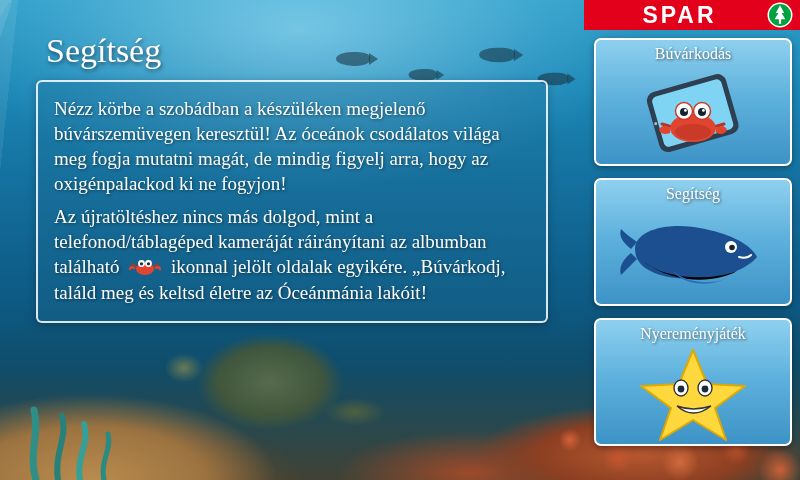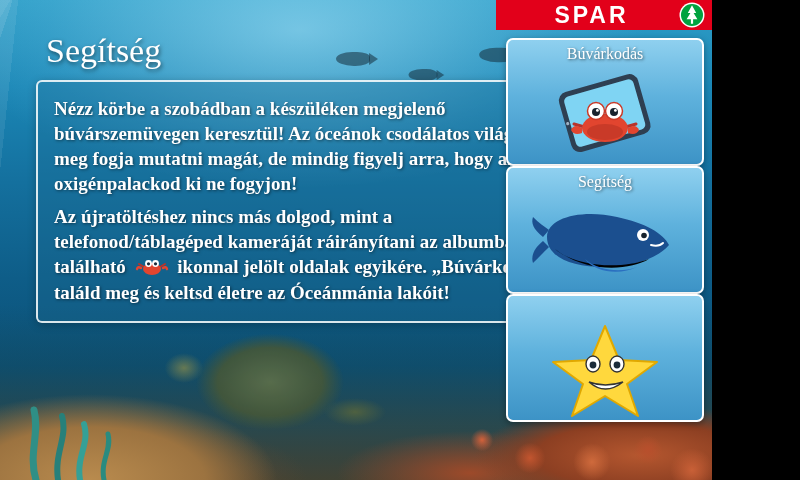--- a/index.html
+++ b/index.html
@@ -8,21 +8,21 @@
     background: #000;
   }
   body {
     width: 800px;
     height: 480px;
     overflow: hidden;
     font-family: "Liberation Serif", serif;
   }
   #app {
     position: relative;
-    width: 712px;
+    width: 800px;
     height: 480px;
     overflow: hidden;
     background: #0a3a55;
   }
 
   
   .bg {
     position: absolute;
     inset: 0;
     background:
@@ -144,21 +144,20 @@
     margin: 0 0 12px 10px;
     text-shadow: 1px 2px 4px rgba(0,0,0,0.55);
     font-family: "Liberation Serif", serif;
   }
   .panel-box {
     border: 2px solid rgba(255,255,255,0.85);
     border-radius: 6px;
     background: rgba(30,110,150,0.30);
     padding: 14px 12px 16px 16px;
     box-shadow: 0 2px 8px rgba(0,0,0,0.25);
-    font-weight: bold;
   }
   .panel-box p {
     margin: 0;
     color: #ffffff;
     font-size: 19px;
     line-height: 1.32;
     text-shadow: 1px 1px 3px rgba(0,0,0,0.5);
   }
   .panel-box p + p { margin-top: 8px; }
   .inline-crab {
@@ -170,20 +169,21 @@
   }
 
   
   .tiles {
     position: absolute;
     right: 8px; top: 38px;
     width: 198px;
     z-index: 30;
     display: flex;
     flex-direction: column;
+    gap: 12px;
     padding-left: 44px;
   }
   .tile {
     position: relative;
     height: 124px;
     border-radius: 7px;
     border: 2px solid #ffffff;
     background: linear-gradient(to bottom, #8fd0ef 0%, #5fb2dd 45%, #3d93c6 100%);
     box-shadow: 0 2px 6px rgba(0,0,0,0.35);
     overflow: hidden;
@@ -308,20 +308,21 @@
           <path d="M18 44 C8 52 6 60 8 66 C14 60 20 54 24 50 Z" fill="#1b4f8f"></path>
           <path d="M60 62 C74 74 96 76 112 70 C96 78 70 76 60 62 Z" fill="#2a6fc0"></path>
           <circle cx="118" cy="38" r="6" fill="#ffffff"></circle>
           <circle cx="119" cy="38.5" r="2.8" fill="#16222e"></circle>
           <path d="M126 48 Q134 50 138 46" stroke="#ffffff" stroke-width="2" fill="none" stroke-linecap="round"></path>
         </svg>
       </div>
     </div>
 
     <div class="tile">
+      <div class="tile-label">Nyereményjáték</div>
       <div class="tile-art">
         <svg width="120" height="96" viewBox="0 0 120 96">
           <path d="M60 4 L74 38 L112 40 L82 62 L93 94 L60 74 L27 94 L38 62 L8 40 L46 38 Z" fill="#ffd83d" stroke="#e0a800" stroke-width="2" stroke-linejoin="round"></path>
           <ellipse cx="48" cy="42" rx="7" ry="8" fill="#ffffff" stroke="#333" stroke-width="1.4"></ellipse>
           <ellipse cx="72" cy="42" rx="7" ry="8" fill="#ffffff" stroke="#333" stroke-width="1.4"></ellipse>
           <circle cx="48" cy="43" r="3.4" fill="#1b2b3a"></circle>
           <circle cx="72" cy="43" r="3.4" fill="#1b2b3a"></circle>
           <path d="M44 60 Q60 74 78 60 Q60 66 44 60 Z" fill="#ffffff" stroke="#333" stroke-width="1.4"></path>
         </svg>
       </div>

